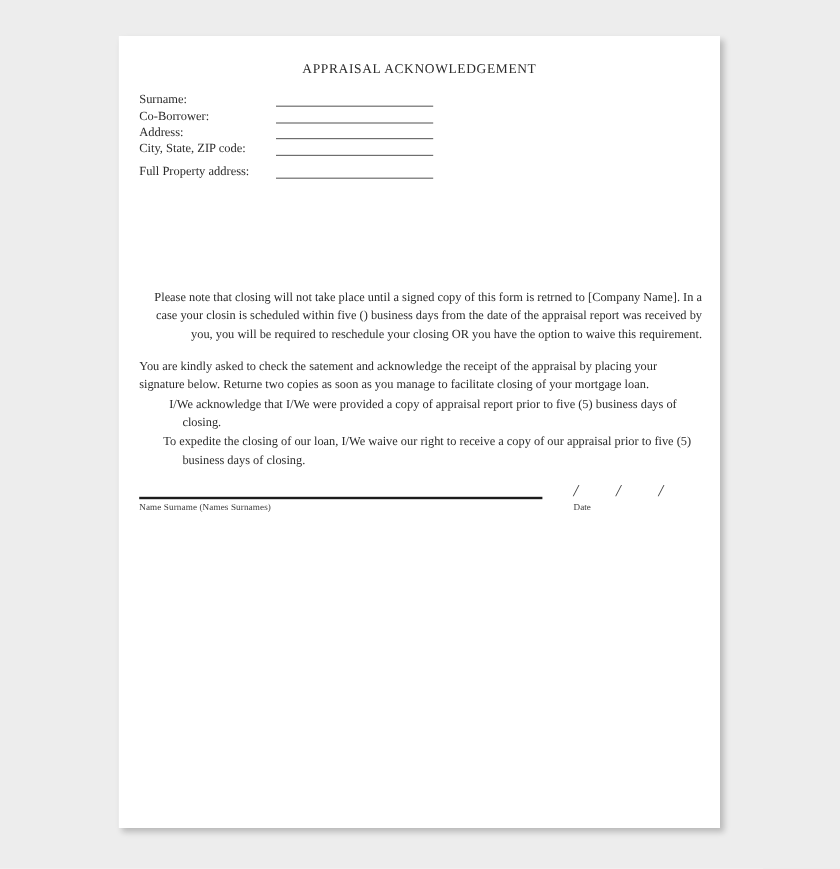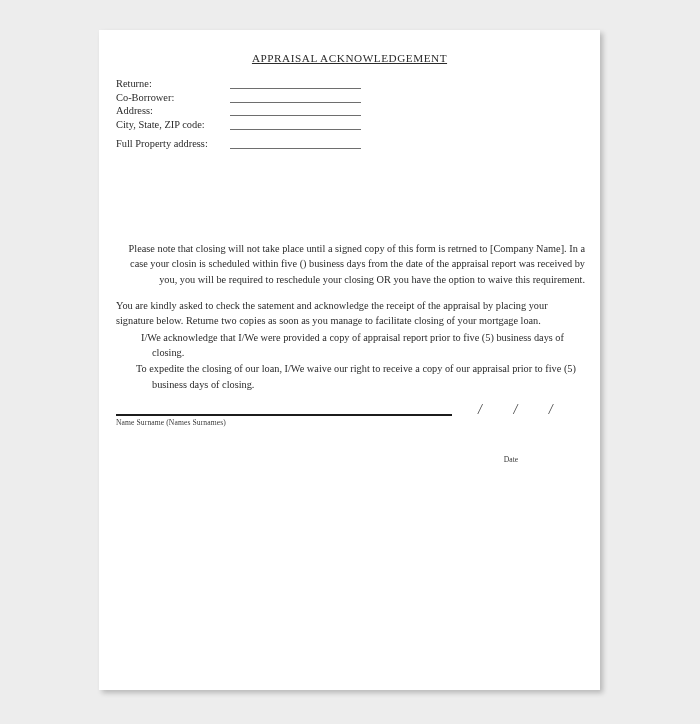--- a/index.html
+++ b/index.html
@@ -30,21 +30,20 @@
   .doc-title {
     position: absolute;
     left: 0;
     top: 22px;
     width: 501px;
     text-align: center;
     font-size: 11.2px;
     letter-spacing: 0.55px;
     color: #2b2b2b;
     font-family: "Liberation Serif", "DejaVu Serif", serif;
-    text-decoration: underline;
   }
 
   
   .field-block {
     position: absolute;
     left: 17px;
     width: 460px;
   }
   #field-group-borrower { top: 47px; }
   #field-group-property { top: 107px; }
@@ -138,37 +137,36 @@
     color: #3a3a3a;
     font-style: italic;
     letter-spacing: 14px;
     white-space: nowrap;
   }
   #date-caption {
     position: absolute;
     left: 362px;
     top: 16px;
     width: 66px;
-    text-align: center;
+    text-align: left;
     font-size: 7.6px;
     color: #3a3a3a;
-    margin-top: 37px;
   }
 </style>
 </head>
 <body>
 
 <div id="page-shell">
 
   <div class="doc-title">APPRAISAL ACKNOWLEDGEMENT</div>
 
   <div class="field-block" id="field-group-borrower">
 
     <div class="field-row">
-      <span class="field-label">Returne:</span>
+      <span class="field-label">Surname:</span>
       <span class="field-rule"></span>
     </div>
 
     <div class="field-row">
       <span class="field-label">Co-Borrower:</span>
       <span class="field-rule"></span>
     </div>
 
     <div class="field-row">
       <span class="field-label">Address:</span>

